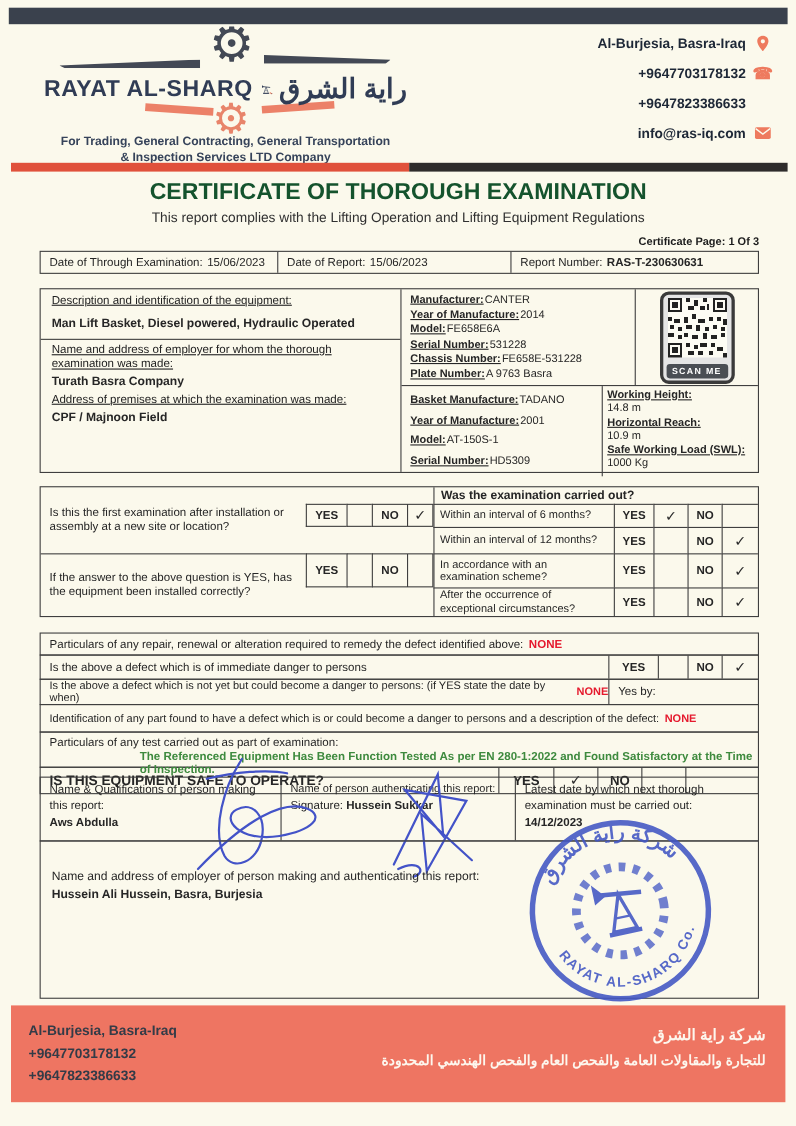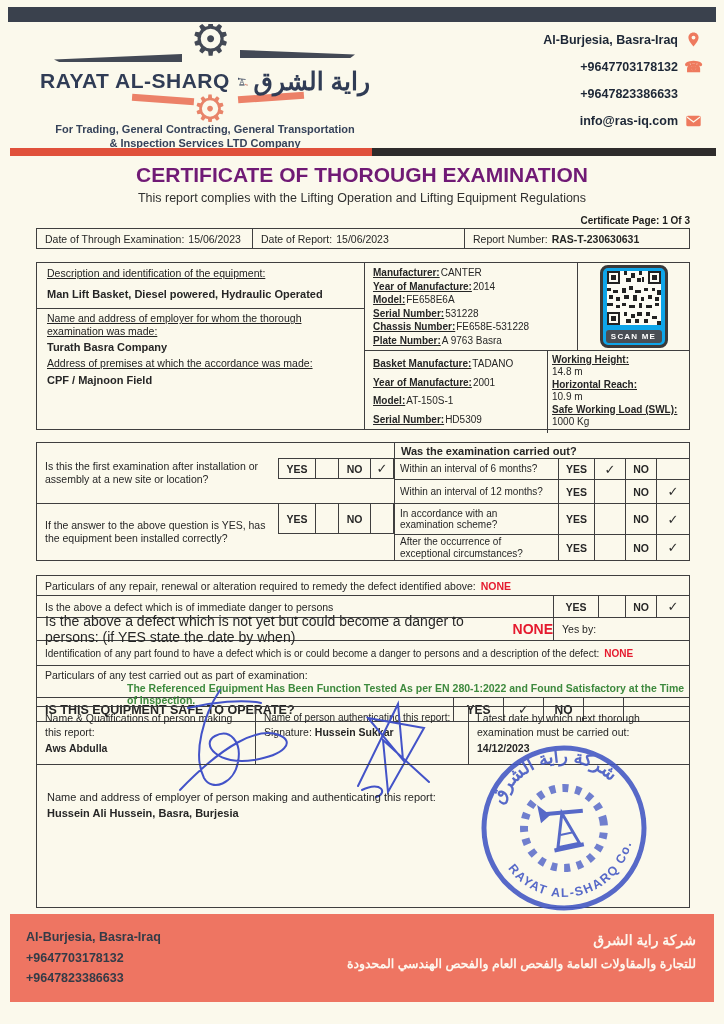--- a/index.html
+++ b/index.html
@@ -22,21 +22,21 @@
   .name-ar { font-size: 25px; font-weight: 700; color: #303c55; white-space: nowrap; }
   .tagline { position: absolute; left: 40px; top: 122px; width: 330px; text-align: center; font-size: 11px; font-weight: 700; color: #36435a; line-height: 1.3; }
   .contacts { position: absolute; right: 22px; top: 26px; width: 250px; }
   .contact-line { display: flex; justify-content: flex-end; align-items: center; gap: 7px; height: 27px; font-size: 12.5px; font-weight: 700; color: #1d2736; }
   .ico { width: 17px; display: flex; justify-content: center; align-items: center; color: #ee7a5e; font-size: 15px; }
   .divider { position: absolute; left: 10px; top: 148px; width: 706px; height: 8px; display: flex; }
   .divider .red { width: 362px; height: 100%; background: #e0513b; }
   .divider .blk { flex: 1; height: 100%; background: #2e2c2b; }
 
   
-  .doc-title { position: absolute; left: 0; top: 163px; width: 100%; text-align: center; font-size: 21px; font-weight: 700; color: #701a75; }
+  .doc-title { position: absolute; left: 0; top: 163px; width: 100%; text-align: center; font-size: 21px; font-weight: 700; color: #14532d; }
   .doc-subtitle { position: absolute; left: 0; top: 191px; width: 100%; text-align: center; font-size: 12.5px; color: #303030; }
   .cert-page { position: absolute; right: 34px; top: 215px; font-size: 10px; font-weight: 700; color: #1c1c1c; }
 
   
   .bx { border: 1px solid #3f3f3f; }
   .c { display: flex; align-items: center; font-size: 10.5px; }
   .ctr { justify-content: center; }
   .bold { font-weight: 700; }
   .bt { border-top: 1px solid #3f3f3f; } .bl { border-left: 1px solid #3f3f3f; }
   .bb { border-bottom: 1px solid #3f3f3f; } .br { border-right: 1px solid #3f3f3f; }
@@ -56,21 +56,21 @@
   .bval { font-size: 11px; font-weight: 700; margin-top: 3px; line-height: 1.2; }
   .eq-sec1 .bval { margin-top: 8px; }
   .eq-right { flex: 1; display: flex; flex-direction: column; }
   .eq-rt { height: 88px; border-bottom: 1px solid #3f3f3f; display: flex; }
   .eq-rb { flex: 1; display: flex; }
   .eq-veh { width: 212px; padding: 3px 8px; }
   .eq-veh .kv { font-size: 10px; line-height: 13.6px; white-space: nowrap; }
   .lu { font-weight: 700; text-decoration: underline; }
   .kv .v { margin-left: 1px; }
   .eq-qr { flex: 1; border-left: 1px solid #3f3f3f; display: flex; justify-content: center; align-items: center; }
-  .qr-frame { width: 68px; border: 3px solid #3a3a3a; border-radius: 8px; padding: 3px 3px 2px; background: #0ea5e9; }
+  .qr-frame { width: 68px; border: 3px solid #3a3a3a; border-radius: 8px; padding: 3px 3px 2px; background: #e5e5e5; }
   .scan-label { background: #4a4e54; color: #fff; font-size: 8px; font-weight: 700; letter-spacing: 1.2px; text-align: center; border-radius: 3px; padding: 2px 0; margin-top: 1px; }
   .eq-basket { width: 182px; padding: 4px 8px; }
   .eq-basket .kv { font-size: 10px; line-height: 18.5px; white-space: nowrap; }
   .eq-specs { flex: 1; border-left: 1px solid #3f3f3f; padding: 3px 4px; }
   .eq-specs .sl { font-size: 10px; font-weight: 700; text-decoration: underline; line-height: 12.4px; }
   .eq-specs .sv { font-size: 10px; line-height: 12.4px; }
 
   
   .exam-table { position: absolute; left: 36px; top: 442px; width: 654px; }
   .exam-grid { display: grid; grid-template-columns: 241px 37px 23px 32px 24px 164px 36px 31px 31px 33px; grid-template-rows: 15px 21px 24px 31px 26px; }
@@ -193,21 +193,21 @@
 
   <div class="equip-box bx">
     <div class="eq-left">
       <div class="eq-sec1">
         <div class="ul-label">Description and identification of the equipment:</div>
         <div class="bval">Man Lift Basket, Diesel powered, Hydraulic Operated</div>
       </div>
       <div class="eq-sec2">
         <div class="ul-label">Name and address of employer for whom the thorough examination was made:</div>
         <div class="bval">Turath Basra Company</div>
-        <div class="ul-label" style="margin-top:3px">Address of premises at which the accordance was made:</div>
+        <div class="ul-label" style="margin-top:3px">Address of premises at which the examination was made:</div>
         <div class="bval">CPF / Majnoon Field</div>
       </div>
     </div>
     <div class="eq-right">
       <div class="eq-rt">
         <div class="eq-veh">
           <div class="kv"><span class="lu">Manufacturer:</span><span class="v">CANTER</span></div>
           <div class="kv"><span class="lu">Year of Manufacture:</span><span class="v">2014</span></div>
           <div class="kv"><span class="lu">Model:</span><span class="v">FE658E6A</span></div>
           <div class="kv"><span class="lu">Serial Number:</span><span class="v">531228</span></div>
@@ -357,21 +357,21 @@
     <div class="srow" style="height:23px">
       <div class="c tx" style="width:516px">
           <span>Is the above a defect which is of immediate danger to persons</span>
         </div>
       <div class="c bl ctr bold" style="width:45px">YES</div>
       <div class="c bl ctr chk" style="width:27px"></div>
       <div class="c bl ctr bold" style="width:31px">NO</div>
       <div class="c bl ctr chk" style="flex:1">✓</div>
     </div>
     <div class="srow" style="height:24px">
-      <div class="c tx" style="width:516px;font-size:14px">
+      <div class="c tx" style="width:516px;font-size:10px">
         <span>Is the above a defect which is not yet but could become a danger to persons: (if YES state the date by when)</span>
         <span class="red-none">NONE</span>
       </div>
       <div class="c bl" style="flex:1;padding-left:8px">Yes by:</div>
     </div>
     <div class="srow" style="height:26px">
       <div class="c tx" style="flex:1;font-size:10px">
         <span>Identification of any part found to have a defect which is or could become a danger to persons and a description of the defect:</span>
         <span class="red-none">NONE</span>
       </div>

